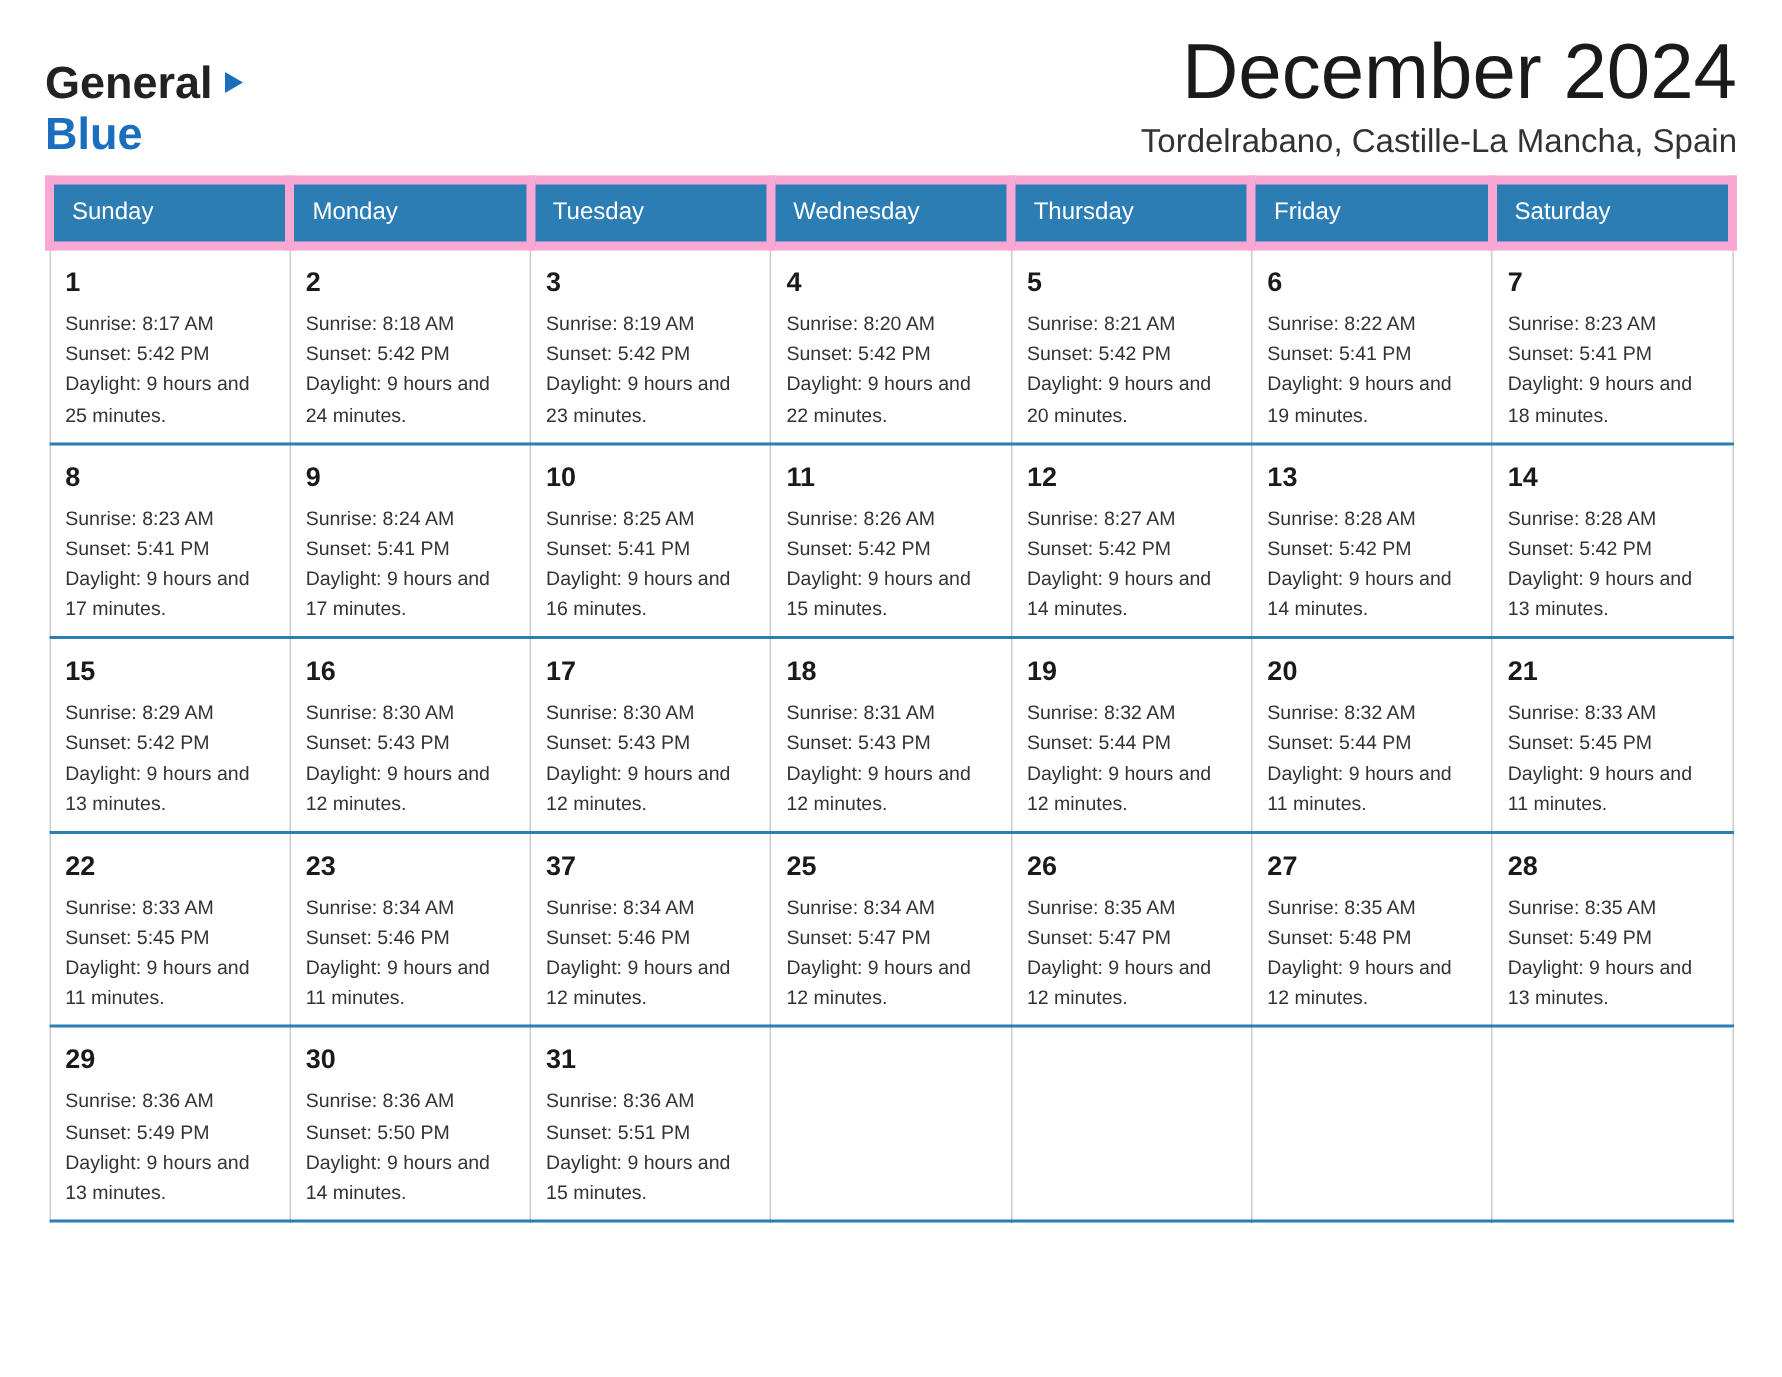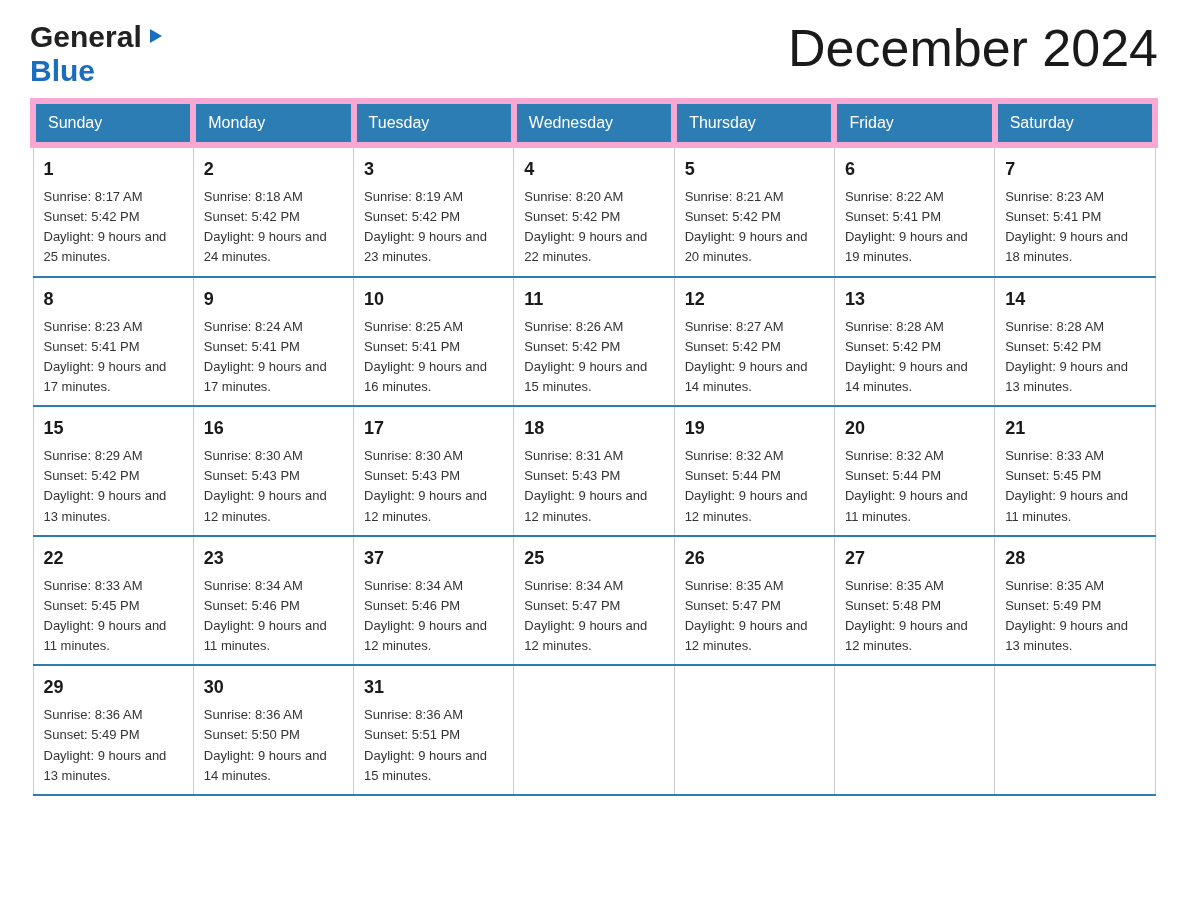--- a/index.html
+++ b/index.html
@@ -6,21 +6,21 @@
     body {
       font-family: Arial, sans-serif;
       background: #fff;
       padding: 20px 30px;
       width: 1188px;
       min-height: 918px;
     }
     .header {
       display: flex;
       justify-content: space-between;
-      align-items: flex-start;
+      align-items: flex-end;
       margin-bottom: 10px;
     }
     .logo {
       display: flex;
       flex-direction: column;
       align-items: flex-start;
     }
     .title-section {
       text-align: right;
     }
@@ -112,20 +112,21 @@
           <polygon points="6,4 18,11 6,18" fill="#1a6ebd"></polygon>
         </svg>
       </span>
     </div>
     <div>
       <span class="logo-text-blue">Blue</span>
     </div>
   </div>
   <div class="title-section">
     <div class="month-title">December 2024</div>
+    <div class="location">Tordelrabano, Castille-La Mancha, Spain</div>
   </div>
 </div>
 
 <table class="calendar">
   <thead>
     <tr>
       <th>Sunday</th>
       <th>Monday</th>
       <th>Tuesday</th>
       <th>Wednesday</th>

